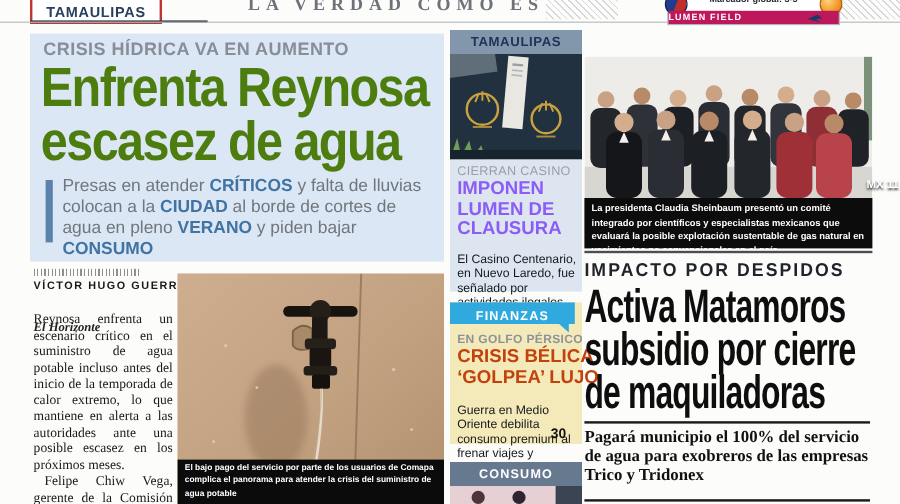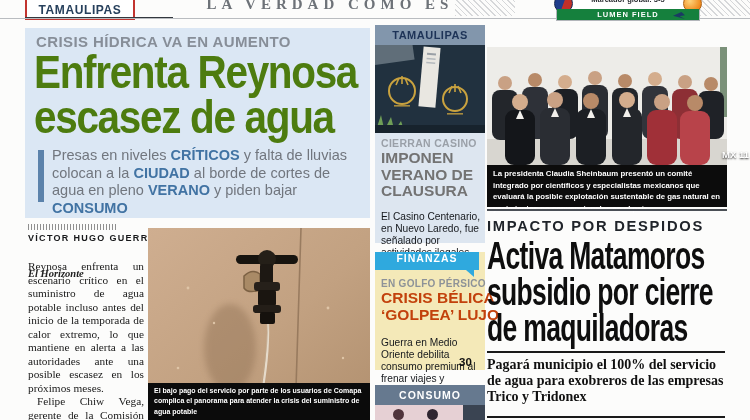--- a/index.html
+++ b/index.html
@@ -15,22 +15,22 @@
   .head-rule{left:0;top:18px;width:750px;height:1px;background:#b9bcc0;}
   .masthead{left:200px;top:-4px;width:260px;text-align:center;font-family:"Liberation Serif",serif;
             font-size:15px;font-weight:700;letter-spacing:5px;color:#6d7278;}
   .engraving{height:16px;top:0;background:repeating-linear-gradient(45deg,#c9cbce 0 1px,transparent 1px 4px);opacity:.75;}
   .eng-a{left:455px;width:60px;} .eng-b{left:700px;width:50px;}
 
   
   .scorebox{left:556px;top:-9px;width:142px;height:28px;background:#fff;border:1px solid #b3b6bb;}
   .score-line{position:absolute;left:18px;top:3px;width:106px;text-align:center;font-size:7.5px;
               font-weight:800;color:#2a2d31;}
-  .venue-bar{position:absolute;left:0;bottom:0;width:100%;height:11px;background:#15803d;
-             display:flex;align-items:center;justify-content:center;}
+  .venue-bar{position:absolute;left:0;bottom:0;width:100%;height:11px;background:#be185d;
+             display:flex;align-items:center;}
   .venue-bar span{color:#fff;font-size:7.5px;font-weight:800;letter-spacing:1px;}
   .crest{position:absolute;border-radius:50%;width:17px;height:17px;top:2px;}
   .crest-home{left:-3px;background:linear-gradient(110deg,#1f3d8c 48%,#c03028 52%);border:1px solid #13244f;}
   .crest-away{right:-3px;background:radial-gradient(circle at 35% 35%,#ffd37a,#ef8a1d 70%);border:1px solid #b05f0e;}
   .seahawk{position:absolute;right:14px;bottom:1px;width:12px;height:7px;background:#1b3a63;
            clip-path:polygon(0 55%,70% 0,100% 45%,55% 60%,100% 100%);}
 
   
   .lead-panel{left:25px;top:28px;width:345px;height:190px;background:#dbe7f4;}
   .lead-kicker{left:36px;top:33px;font-size:15px;font-weight:700;color:#878e98;letter-spacing:.4px;}
@@ -55,27 +55,27 @@
   .lead-photo svg{display:block;}
   .photo-caption{position:absolute;left:0;bottom:0;width:222px;box-sizing:border-box;background:#0b0b0b;
                  color:#fff;font-size:7px;font-weight:700;line-height:1.5;padding:3px 6px;}
 
   
   .mid-card1{left:375px;top:25px;width:110px;height:218px;background:#dde6f0;}
   .mid-banner{left:375px;top:25px;width:110px;height:20px;background:#8296ac;display:flex;
               align-items:center;justify-content:center;}
   .mid-banner span{font-size:11px;font-weight:800;color:#1d3357;letter-spacing:.5px;}
   .casino-photo{left:375px;top:45px;width:110px;height:88px;overflow:hidden;}
-  .mid-kicker{left:381px;top:137px;font-size:10.5px;font-weight:700;color:#9aa0a8;letter-spacing:.3px;}
-  .mid-headline{left:381px;top:150px;font-size:15.5px;font-weight:800;color:#737373;line-height:1.07;}
+  .mid-kicker{left:381px;top:137px;font-size:10.5px;font-weight:400;color:#9aa0a8;letter-spacing:.3px;}
+  .mid-headline{left:381px;top:150px;font-size:15.5px;font-weight:800;color:#8b5cf6;line-height:1.07;}
   .mid-blurb{left:381px;top:201px;width:100px;font-size:10.2px;line-height:1.18;color:#15181c;}
   .mid-blurb b{font-size:11px;font-weight:800;}
   .fin-card{left:375px;top:252px;width:110px;height:118px;background:#f4e9b8;}
   .fin-banner{left:375px;top:252px;width:104px;height:18px;background:#2fa9de;display:flex;
-              align-items:flex-start;justify-content:center;}
+              align-items:flex-end;justify-content:center;}
   .fin-banner span{font-size:10.5px;font-weight:800;color:#fff;letter-spacing:1px;}
   .fin-tail{left:466px;top:270px;width:0;height:0;border-left:8px solid transparent;
             border-top:7px solid #2fa9de;}
   .fin-kicker{left:381px;top:278px;font-size:10px;font-weight:700;color:#8d9298;letter-spacing:.3px;}
   .fin-headline{left:381px;top:290px;font-size:15.5px;font-weight:800;color:#c2410c;line-height:1.08;}
   .fin-blurb{left:381px;top:327px;width:100px;font-size:10.2px;line-height:1.18;color:#15181c;}
   .fin-page{left:459px;top:356px;font-size:11.5px;font-weight:800;color:#111;}
   .esp-banner{left:375px;top:385px;width:110px;height:20px;background:#66798f;display:flex;
               align-items:center;justify-content:center;}
   .esp-banner span{font-size:10.5px;font-weight:800;color:#fff;letter-spacing:1px;}
@@ -133,21 +133,21 @@
   </div>
 
   <div class="abs lead-panel"></div>
   <div class="abs lead-kicker">CRISIS HÍDRICA VA EN AUMENTO</div>
   <div class="abs lead-headline">
     <div class="hl-line">Enfrenta Reynosa</div>
     <div class="hl-line">escasez de agua</div>
   </div>
   <div class="abs deck-wrap">
     <div class="deck-bar"></div>
-    <p class="deck-text"><span>Presas en niveles </span><b>CRÍTICOS</b><span> y falta de lluvias colocan a la </span><b>CIUDAD</b><span> al borde de cortes de agua en pleno </span><b>VERANO</b><span> y piden bajar </span><b>CONSUMO</b></p>
+    <p class="deck-text"><span>Presas en atender </span><b>CRÍTICOS</b><span> y falta de lluvias colocan a la </span><b>CIUDAD</b><span> al borde de cortes de agua en pleno </span><b>VERANO</b><span> y piden bajar </span><b>CONSUMO</b></p>
   </div>
 
   <div class="abs byline-divider"></div>
   <div class="abs byline-author">VÍCTOR HUGO GUERRA</div>
   <div class="abs byline-org">El Horizonte</div>
 
   <div class="abs body-col">
     <p>Reynosa enfrenta un escenario crítico en el suministro de agua potable incluso antes del inicio de la temporada de calor extremo, lo que mantiene en alerta a las autoridades ante una posible escasez en los próximos meses.</p>
     <p>Felipe Chiw Vega, gerente de la Comisión Municipal de Agua Potable y Alcantarillado (Comapa), informó que el semáforo hídrico permanece en rojo desde hace dos años,</p>
   </div>
@@ -208,21 +208,21 @@
       <circle cx="80" cy="54" r="12" fill="none" stroke="#c9a23f" stroke-width="2"></circle>
       <path d="M74 48 L77 41 M80 47 L80 39 M86 48 L83 41" stroke="#c9a23f" stroke-width="1.6"></path>
       <rect x="72" y="68" width="16" height="1.6" fill="#c9a23f" opacity=".8"></rect>
       <path d="M0 88 L6 70 L10 88 M8 88 L16 72 L20 88 M18 88 L26 76 L30 88" fill="#6f9e57"></path>
       <rect y="80" width="110" height="8" fill="#17232d"></rect>
     </svg>
   </div>
   <div class="abs mid-kicker">CIERRAN CASINO</div>
   <div class="abs mid-headline">
     <div>IMPONEN</div>
-    <div>VERANO DE</div>
+    <div>LUMEN DE</div>
     <div>CLAUSURA</div>
   </div>
   <p class="abs mid-blurb"><span>El Casino Centenario, en Nuevo Laredo, fue señalado por actividades ilegales </span><b>14</b></p>
 
   <div class="abs fin-card"></div>
   <div class="abs fin-banner">
     <span>FINANZAS</span>
   </div>
   <div class="abs fin-tail"></div>
   <div class="abs fin-kicker">EN GOLFO PÉRSICO</div>

